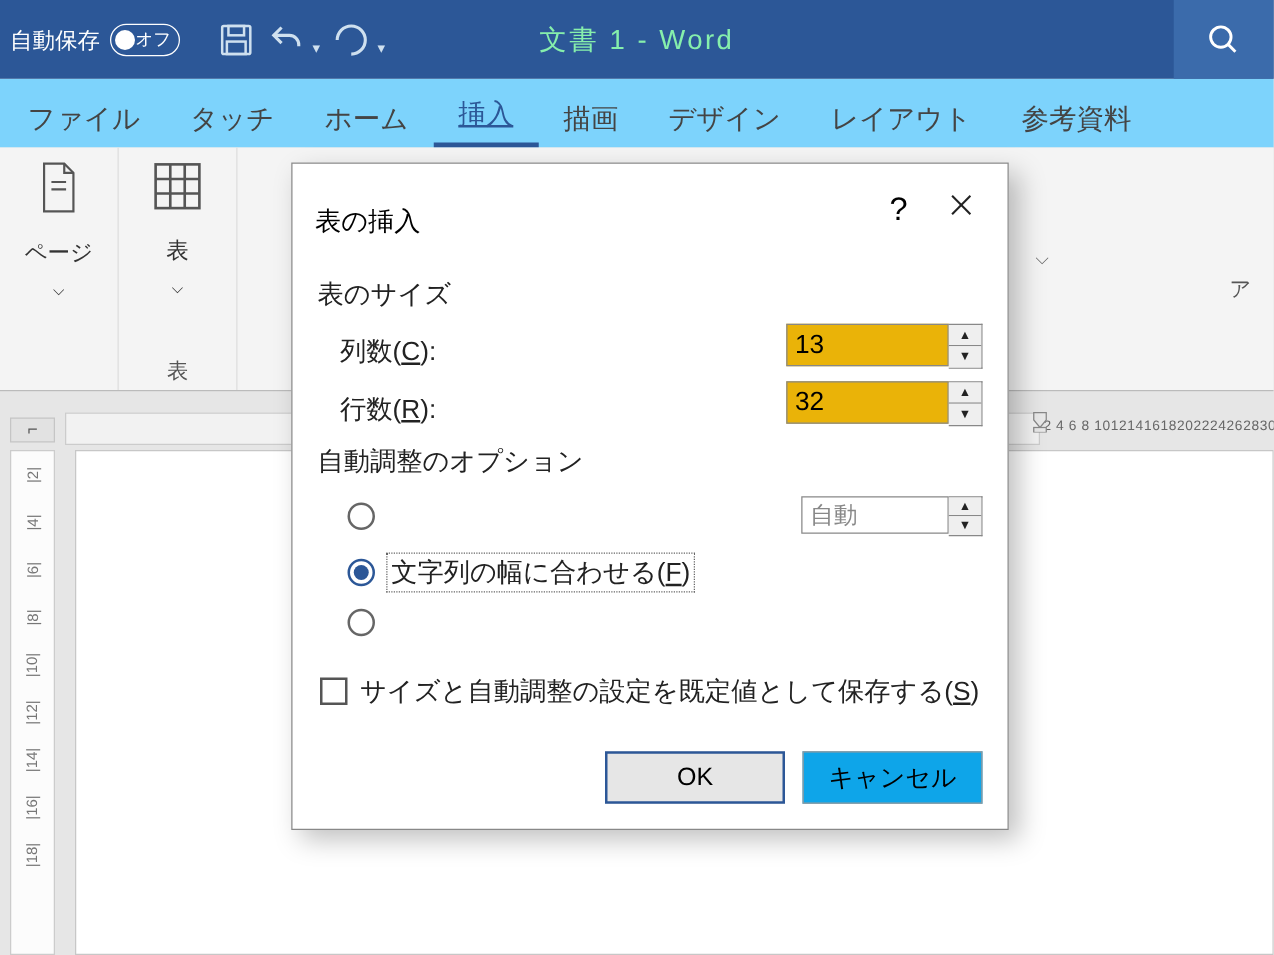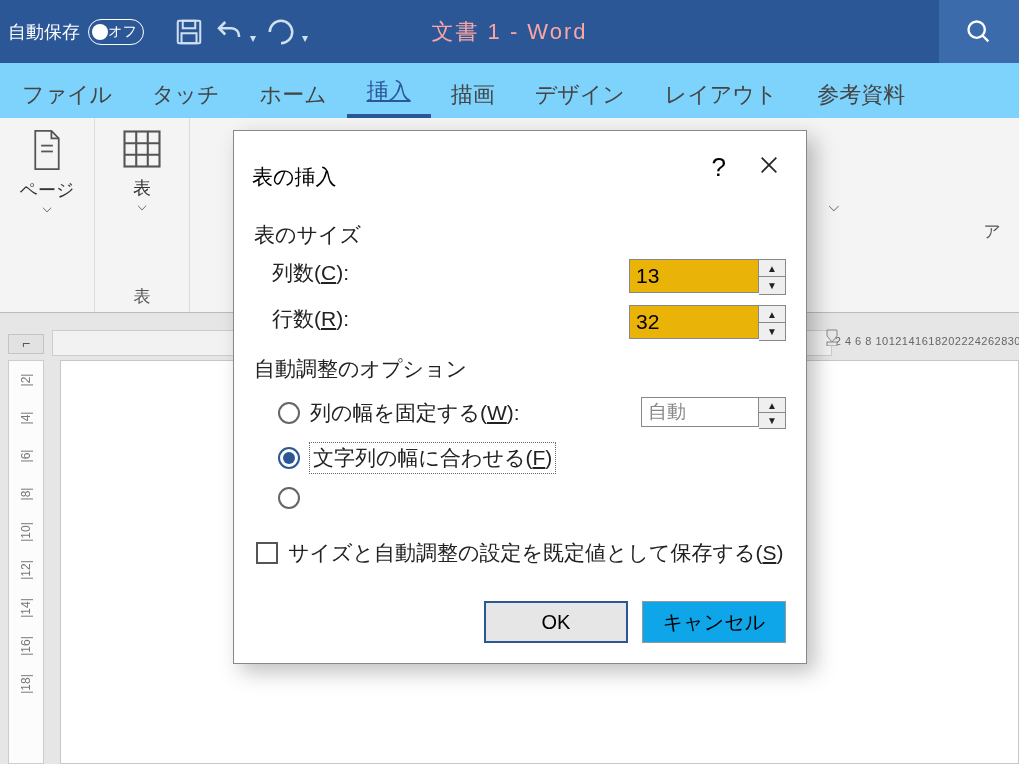--- a/index.html
+++ b/index.html
@@ -8,35 +8,35 @@
 
 .titlebar { background: #2c5797; color: #fff; height: 63px; display: flex; align-items: center; padding: 0 8px; position: relative; }
 .autosave { display: flex; align-items: center; gap: 8px; font-size: 18px; }
 .autosave-toggle { width: 56px; height: 26px; border: 1.5px solid #fff; border-radius: 13px; position: relative; display: flex; align-items: center; }
 .autosave-toggle::before { content: ""; width: 16px; height: 16px; background: #fff; border-radius: 50%; position: absolute; left: 3px; }
 .autosave-toggle-label { font-size: 14px; color: #fff; position: absolute; right: 6px; }
 .qat { display: flex; align-items: center; gap: 10px; margin-left: 30px; }
 .qat-btn { color: #cfe0ef; font-size: 26px; display: flex; align-items: center; }
 .qat-dd { font-size: 12px; margin-left: -4px; margin-top: 12px; color: #cfe0ef; }
 .title-center { position: absolute; left: 50%; transform: translateX(-50%); font-size: 22px; letter-spacing: 2px; white-space: nowrap; }
-.title-app { color:#fca5a5; }
+.title-app { color:#86efac; }
 .search-box { position: absolute; right: 0; top: 0; bottom: 0; width: 80px; background: #3b6bab; display: flex; align-items: center; justify-content: center; }
 .search-box svg { width: 28px; height: 28px; stroke: #fff; fill: none; stroke-width: 2; }
 
 
 .ribbon-tabs { background: #7dd3fc; display: flex; align-items: flex-end; height: 55px; padding: 0 10px; font-size: 22px; color: #444; }
 .ribbon-tab { padding: 10px 20px 8px; cursor: pointer; }
 .ribbon-tab.active { color: #2c5797; border-bottom: 4px solid #2c5797; font-weight: 500; text-decoration: underline;}
 .ribbon-tab.first { padding-left: 12px; }
 
 
 .ribbon-content { background: #f4f4f4; height: 195px; display: flex; border-bottom: 1px solid #bbb; position: relative;}
 .ribbon-group { display: flex; flex-direction: column; align-items: center; justify-content: space-between; padding: 10px 10px 4px; border-right: 1px solid #ddd; min-width: 85px;}
 .ribbon-group-label { font-size: 17px; color: #555; margin-top: 4px; }
-.ribbon-btn { display: flex; flex-direction: column; align-items: center; gap: 6px; font-size: 18px; color: #333; }
+.ribbon-btn { display: flex; flex-direction: column; align-items: center; gap: 18px; font-size: 18px; color: #333; }
 .ribbon-btn .caret { font-size: 12px; line-height: 0; }
 .page-icon { width: 36px; height: 44px; }
 .table-icon { width: 42px; height: 42px; }
 .addin-icon { width: 30px; height: 26px; }
 .addin-row { display: flex; align-items: center; gap: 8px; font-size: 19px; color: #333; margin-bottom: 18px;}
 .ribbon-addins { padding: 14px 10px 4px 14px; flex:1; display:flex; flex-direction:column;}
 .ribbon-collapse { position:absolute; right:180px; top:80px; font-size:14px; color:#666;}
 .ribbon-bottom-label { font-size:17px; color:#555; text-align:right; padding-right:8px;}
 .ruler-h { position:absolute; left: 52px; top: 330px; width: 780px; height: 26px; background:#f2f2f2; border: 1px solid #ccc; display:flex; align-items:center; font-size:10px; color:#777;}
 .ruler-h-inner { position:absolute; right:-190px; top:4px; font-size:11px; letter-spacing:0.5px; color:#666; white-space:nowrap;}
@@ -47,21 +47,21 @@
 .ruler-pointer { position:absolute; left:825px; top:328px; }
 
 
 .dialog { position: absolute; left: 233px; top: 130px; width: 574px; background: #fff; border: 1px solid #888; box-shadow: 8px 8px 20px rgba(0,0,0,0.25); }
 .dlg-title { display: flex; align-items: center; padding: 12px 18px; font-size: 21px; }
 .dlg-title-text { flex: 1; margin-top: 20px; }
 .dlg-title-help { font-size: 26px; padding: 0 24px; font-weight: 500;}
 .dlg-title-close { font-size: 20px; padding: 0 8px;}
 .dlg-body { padding: 4px 20px 14px; font-size: 21px; color: #222; }
 .dlg-section { margin: 14px 0 8px; }
-.dlg-row { display: flex; align-items: flex-start; margin: 10px 0 10px 18px; }
+.dlg-row { display: flex; align-items: flex-end; margin: 10px 0 10px 18px; }
 .dlg-label { flex: 1; }
 .dlg-label u { text-decoration: underline; }
 .spin { display: flex; }
 .spin-input { width: 130px; height: 34px; font-size: 21px; padding: 2px 6px; border: 1px solid #888; background:#eab308; }
 .spin-btns { display: flex; flex-direction: column; border: 1px solid #888; border-left: none; }
 .spin-btns div { width: 26px; height: 17px; display:flex; align-items:center; justify-content:center; font-size:10px; background:#efefef; border-bottom:1px solid #888;}
 .spin-btns div:last-child { border-bottom:none;}
 .radio-row { display: flex; align-items: center; margin: 14px 0 14px 24px; gap: 10px;}
 .radio { width: 22px; height: 22px; border: 2px solid #666; border-radius: 50%; display: flex; align-items: center; justify-content: center; flex-shrink:0;}
 .radio.checked { border-color: #2c5797; }
@@ -240,23 +240,20 @@
           <div>▲</div>
           <div>▼</div>
         </div>
       </div>
     </div>
 
     <div class="dlg-section">自動調整のオプション</div>
 
     <div class="radio-row">
       <div class="radio"></div>
-      <span class="radio-label">
-        <span>列の幅を固定する(</span><u>W</u><span>):</span>
-      </span>
       <div style="flex:1"></div>
       <div class="spin disabled compact">
         <input class="spin-input" value="自動" style="">
         <div class="spin-btns">
           <div>▲</div>
           <div>▼</div>
         </div>
       </div>
     </div>
 

